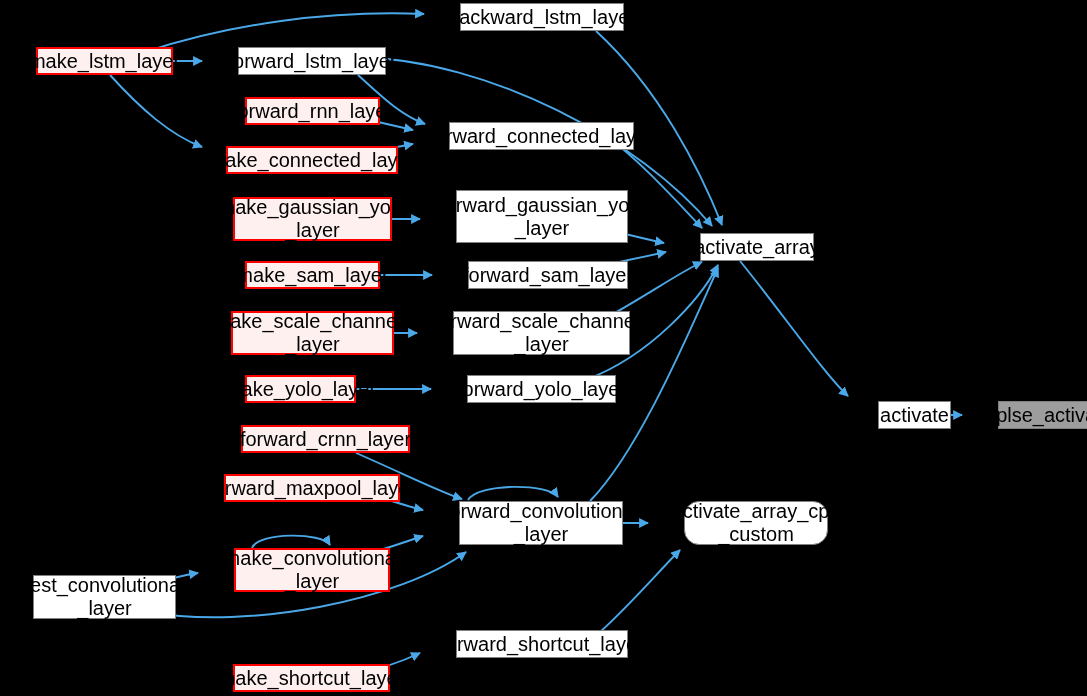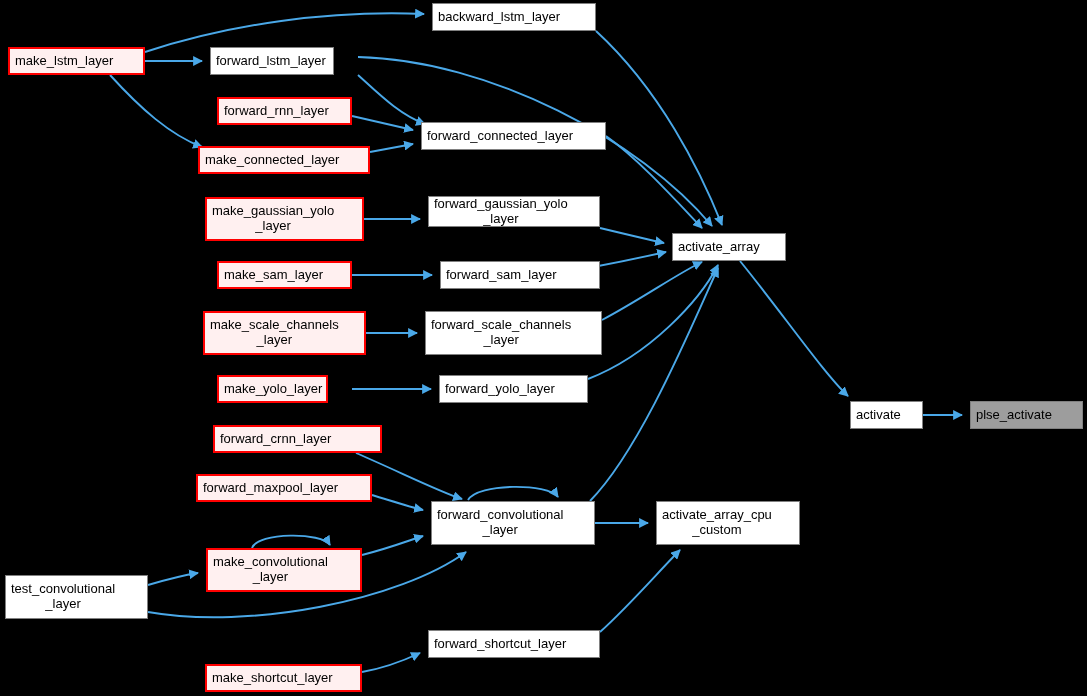--- a/index.html
+++ b/index.html
@@ -1,21 +1,21 @@
 <!DOCTYPE html>
 <html><head>
 <meta charset="utf-8">
 <style>
   html,body{margin:0;padding:0;background:#000;}
   #canvas{position:relative;width:1087px;height:696px;background:#000;
           font-family:"Liberation Sans", sans-serif;overflow:hidden;}
   svg.edges{position:absolute;left:0;top:0;width:1087px;height:696px;}
   .node{position:absolute;box-sizing:border-box;display:flex;align-items:center;
-        text-align:center;line-height:1.15;
-        font-size:13px;color:#000;}
+        justify-content:center;text-align:center;line-height:1.15;
+        font-size:20px;color:#000;margin-left:28px;}
   .node.red{border:2px solid #ff0000;background:#fff0f0;}
   .node.gray{border:1.4px solid #808080;background:#ffffff;}
   .node.cur{border:1.4px solid #808080;background:#9d9d9d;}
   .node span{display:block;padding:0 5px;white-space:pre-line;}
 </style>
 </head>
 <body>
 
 <div id="canvas">
   <svg class="edges" viewBox="0 0 1087 696" xmlns="http://www.w3.org/2000/svg">
@@ -57,37 +57,37 @@
         <path d="M600,632 C 630,605 660,570 680,550" fill="none" stroke="#4aa8e8" stroke-width="1.9" marker-end="url(#arrow)"></path>
       </g>
   </svg>
   <div id="node-layer">
       <div class="node red" style="left: 8px; top: 47px; width: 137px; height: 28px;">
         <span>make_lstm_layer</span>
       </div>
       <div class="node gray" style="left: 432px; top: 3px; width: 164px; height: 28px;">
         <span>backward_lstm_layer</span>
       </div>
-      <div class="node gray" style="left: 210px; top: 47px; width: 124px; height: 28px;">
+      <div class="node gray" style="left: 210px; top: 47px; width: 148px; height: 28px;">
         <span>forward_lstm_layer</span>
       </div>
       <div class="node red" style="left: 217px; top: 97px; width: 135px; height: 28px;">
         <span>forward_rnn_layer</span>
       </div>
       <div class="node red" style="left: 198px; top: 146px; width: 172px; height: 28px;">
         <span>make_connected_layer</span>
       </div>
       <div class="node gray" style="left: 421px; top: 122px; width: 185px; height: 28px;">
         <span>forward_connected_layer</span>
       </div>
       <div class="node red" style="left: 205px; top: 197px; width: 159px; height: 44px;">
         <span>make_gaussian_yolo
 _layer</span>
       </div>
-      <div class="node gray" style="left: 428px; top: 196px; width: 172px; height: 31px;">
+      <div class="node gray" style="left: 428px; top: 190px; width: 172px; height: 53px;">
         <span>forward_gaussian_yolo
 _layer</span>
       </div>
       <div class="node gray" style="left: 672px; top: 233px; width: 114px; height: 28px;">
         <span>activate_array</span>
       </div>
       <div class="node red" style="left: 217px; top: 261px; width: 135px; height: 28px;">
         <span>make_sam_layer</span>
       </div>
       <div class="node gray" style="left: 440px; top: 261px; width: 160px; height: 28px;">
@@ -116,21 +116,21 @@
       <div class="node red" style="left: 213px; top: 425px; width: 169px; height: 28px;">
         <span>forward_crnn_layer</span>
       </div>
       <div class="node red" style="left: 196px; top: 474px; width: 176px; height: 28px;">
         <span>forward_maxpool_layer</span>
       </div>
       <div class="node gray" style="left: 431px; top: 501px; width: 164px; height: 44px;">
         <span>forward_convolutional
 _layer</span>
       </div>
-      <div class="node gray" style="left: 656px; top: 501px; width: 144px; height: 44px;">
+      <div class="node gray" style="left: 656px; top: 501px; width: 144px; height: 44px; border-radius: 15px;">
         <span>activate_array_cpu
 _custom</span>
       </div>
       <div class="node red" style="left: 206px; top: 548px; width: 156px; height: 44px;">
         <span>make_convolutional
 _layer</span>
       </div>
       <div class="node gray" style="left: 5px; top: 575px; width: 143px; height: 44px;">
         <span>test_convolutional
 _layer</span>

